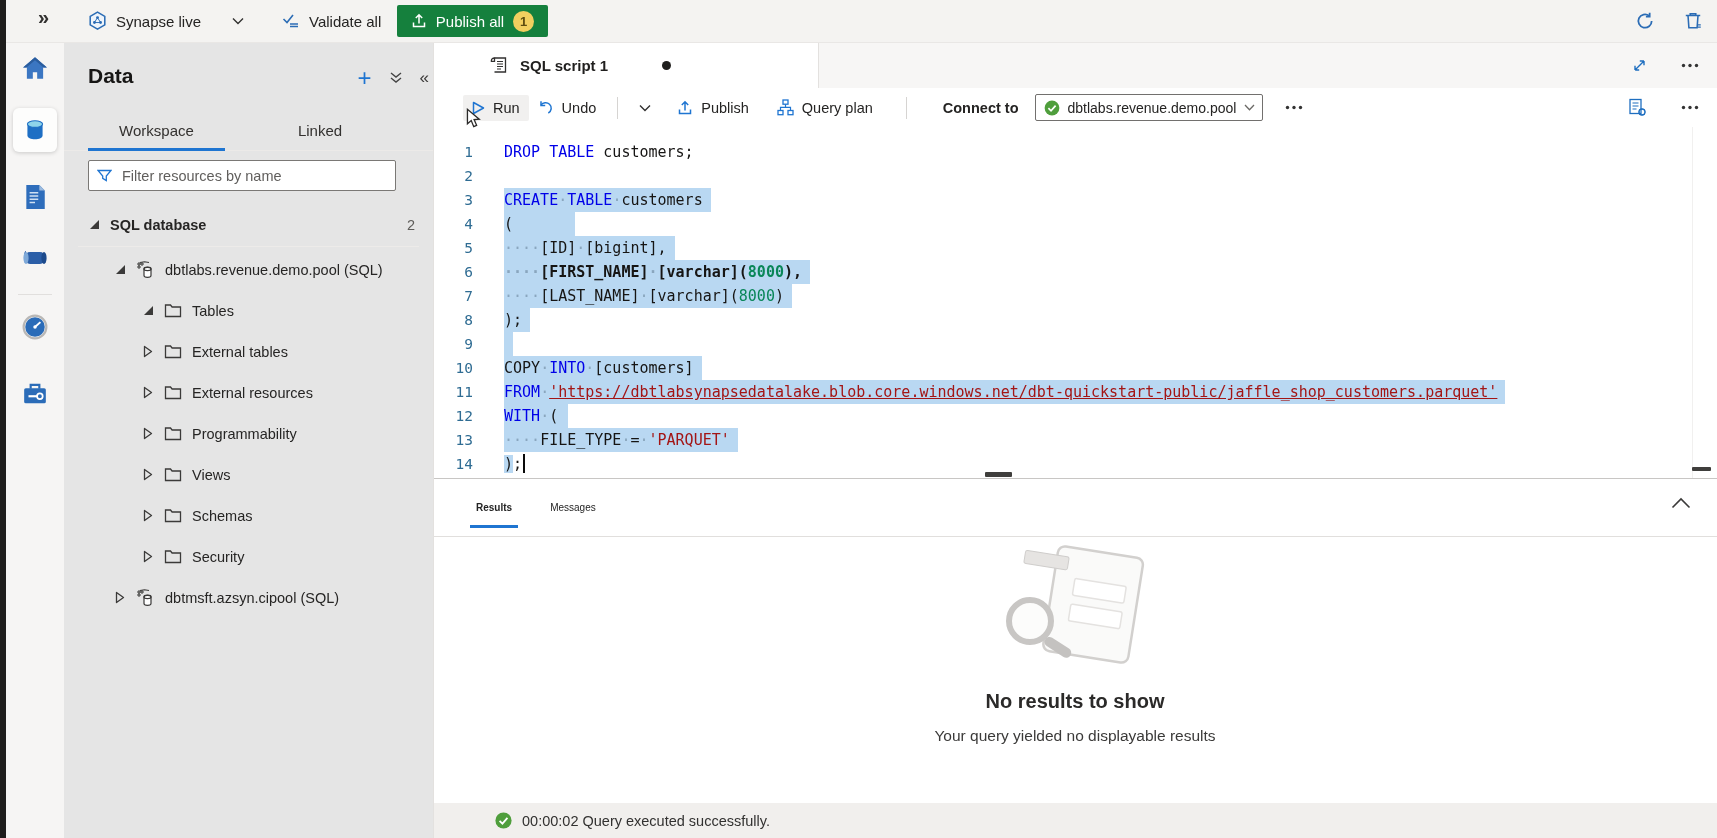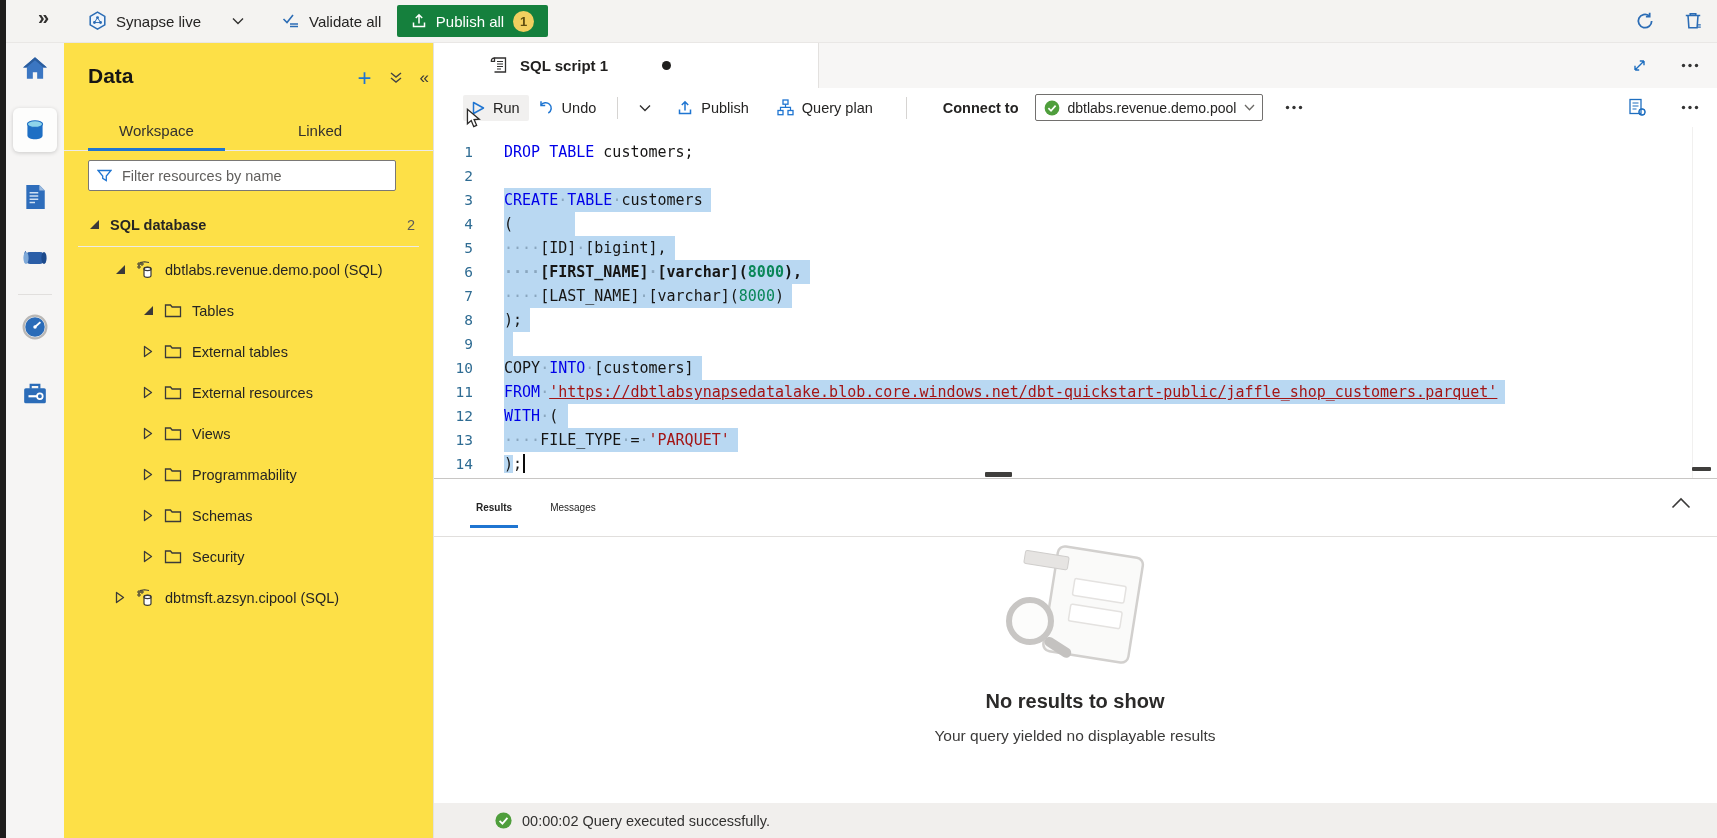--- a/index.html
+++ b/index.html
@@ -20,21 +20,21 @@
          display:flex;align-items:center;justify-content:center;}
   .tb-right{position:absolute;right:14px;top:0;height:42px;display:flex;align-items:center;gap:28px;color:#2b6cb5;}
 
   
   .rail{position:absolute;left:6px;top:42px;width:58px;height:796px;background:#f6f5f4;z-index:5;}
   .rail-item{position:absolute;left:7px;width:44px;height:44px;border-radius:6px;display:flex;align-items:center;justify-content:center;}
   .rail-item.active{background:#fdfdfc;box-shadow:0 1px 4px rgba(0,0,0,.18);}
   .rail-divider{position:absolute;left:12px;top:252px;width:34px;height:1px;background:#e1dfdd;}
 
   
-  .data-panel{position:absolute;left:64px;top:42px;width:369px;height:796px;background:#fde047;border-right:1px solid #e3e1df;z-index:4;}
+  .data-panel{position:absolute;left:64px;top:42px;width:369px;height:796px;background:#e5e5e5;border-right:1px solid #e3e1df;z-index:4;}
   .dp-title{position:absolute;left:24px;top:22px;font-size:21px;font-weight:700;color:#171615;}
   .dp-actions{position:absolute;right:4px;top:26px;display:flex;align-items:center;gap:17px;}
   .dp-plus{color:#1f75d1;font-size:24px;font-weight:400;line-height:20px;}
   .dp-tabs{position:absolute;left:0;top:68px;width:100%;height:40px;border-bottom:1px solid #eceae8;}
   .dp-tab{position:absolute;top:0;height:40px;display:flex;align-items:center;justify-content:center;font-size:15px;color:#33312f;cursor:pointer;}
   .dp-tab.t0{left:24px;width:137px;}
   .dp-tab.t1{left:206px;width:100px;}
   .dp-tab.active::after{content:"";position:absolute;left:0;right:0;bottom:-1px;height:3px;background:#1f75d1;}
   .dp-filter{position:absolute;left:24px;top:118px;width:308px;height:31px;border:1px solid #7a7875;border-radius:2px;
              display:flex;align-items:center;gap:8px;padding:0 8px;box-sizing:border-box;background:#fff;}
@@ -323,34 +323,34 @@
           <span class="arrow collapsed">
             <svg width="10" height="13" viewBox="0 0 10 13">
               <path d="M1.5 1.5 L8.5 6.5 L1.5 11.5 Z" fill="none" stroke="#3b3a39" stroke-width="1.3" stroke-linejoin="round"></path>
             </svg>
           </span>
           <span>
             <svg width="18" height="15" viewBox="0 0 18 15">
               <path d="M1.5 13.5 V2 h5 l1.6 2 H16.5 v9.5 Z" fill="none" stroke="#3b3a39" stroke-width="1.3"></path>
             </svg>
           </span>
+          <span>Programmability</span>
+        </div>
+        <div class="tree-row lvl2">
+          <span class="arrow collapsed">
+            <svg width="10" height="13" viewBox="0 0 10 13">
+              <path d="M1.5 1.5 L8.5 6.5 L1.5 11.5 Z" fill="none" stroke="#3b3a39" stroke-width="1.3" stroke-linejoin="round"></path>
+            </svg>
+          </span>
+          <span>
+            <svg width="18" height="15" viewBox="0 0 18 15">
+              <path d="M1.5 13.5 V2 h5 l1.6 2 H16.5 v9.5 Z" fill="none" stroke="#3b3a39" stroke-width="1.3"></path>
+            </svg>
+          </span>
           <span>Views</span>
-        </div>
-        <div class="tree-row lvl2">
-          <span class="arrow collapsed">
-            <svg width="10" height="13" viewBox="0 0 10 13">
-              <path d="M1.5 1.5 L8.5 6.5 L1.5 11.5 Z" fill="none" stroke="#3b3a39" stroke-width="1.3" stroke-linejoin="round"></path>
-            </svg>
-          </span>
-          <span>
-            <svg width="18" height="15" viewBox="0 0 18 15">
-              <path d="M1.5 13.5 V2 h5 l1.6 2 H16.5 v9.5 Z" fill="none" stroke="#3b3a39" stroke-width="1.3"></path>
-            </svg>
-          </span>
-          <span>Programmability</span>
         </div>
         <div class="tree-row lvl2">
           <span class="arrow collapsed">
             <svg width="10" height="13" viewBox="0 0 10 13">
               <path d="M1.5 1.5 L8.5 6.5 L1.5 11.5 Z" fill="none" stroke="#3b3a39" stroke-width="1.3" stroke-linejoin="round"></path>
             </svg>
           </span>
           <span>
             <svg width="18" height="15" viewBox="0 0 18 15">
               <path d="M1.5 13.5 V2 h5 l1.6 2 H16.5 v9.5 Z" fill="none" stroke="#3b3a39" stroke-width="1.3"></path>

